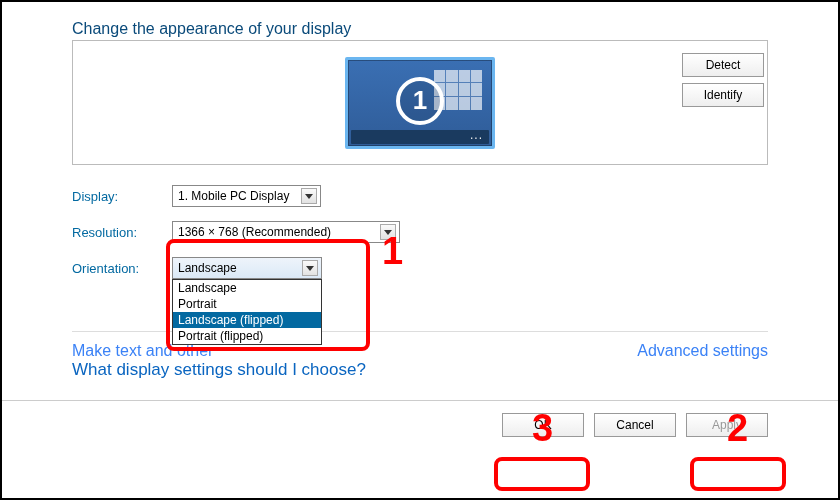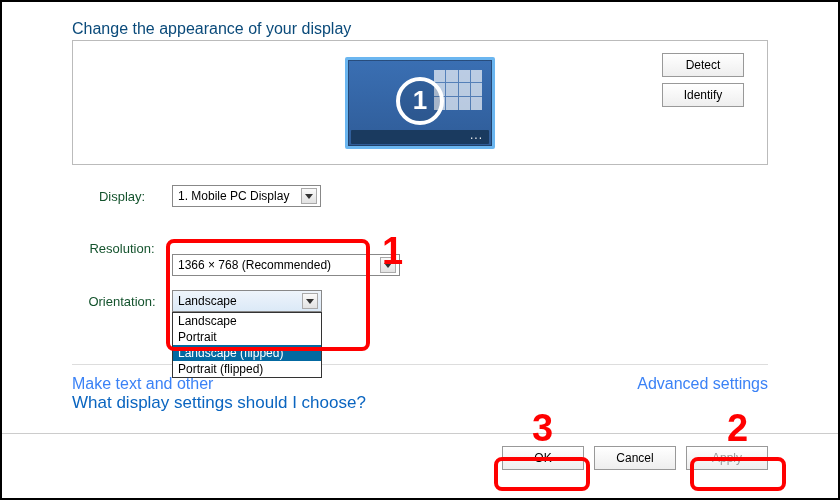--- a/index.html
+++ b/index.html
@@ -83,21 +83,21 @@
       display: flex;
       align-items: center;
       justify-content: center;
       color: #fff;
       font-weight: bold;
       font-size: 26px;
       background: rgba(0,0,0,0.1);
     }
     .side-buttons {
       position: absolute;
-      right: 23px;
+      right: 3px;
       top: 12px;
       display: flex;
       flex-direction: column;
       gap: 6px;
     }
     .win-btn {
       border: 1px solid #999;
       background: linear-gradient(#fff, #eee);
       min-width: 82px;
       height: 24px;
@@ -107,22 +107,21 @@
     }
     .win-btn.disabled { color: #999; }
     .row {
       display: flex;
       align-items: center;
       margin-bottom: 14px;
       position: relative;
     }
     .row label {
       width: 100px;
-      color: #14532d;
-      text-align: center;
+      color: #0369a1;
     }
     .select {
       border: 1px solid #888;
       background: #fff;
       font-size: 12px;
       font-family: inherit;
       height: 22px;
       padding: 1px 20px 1px 5px;
       position: relative;
       display: inline-flex;
@@ -140,21 +139,21 @@
       display: flex;
       align-items: center;
       justify-content: center;
     }
     .select .arrow::after {
       content: "";
       border-left: 4px solid transparent;
       border-right: 4px solid transparent;
       border-top: 5px solid #333;
     }
-    .resolution-row .select { width: 228px; margin-top: 33px; }
+    .resolution-row .select { width: 228px; }
     .orientation-row { margin-top: 4px; }
     .orientation-select { width: 150px; background: linear-gradient(#eef4fb, #dbe9f7); }
     .dropdown-list {
       position: absolute;
       left: 100px;
       top: 22px;
       width: 150px;
       border: 1px solid #333;
       background: #fff;
       font-size: 12px;

